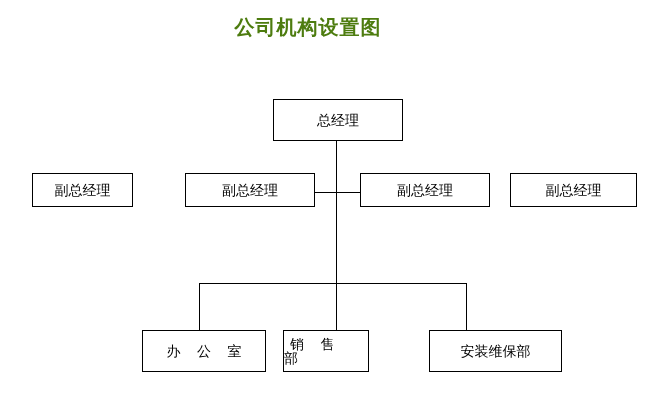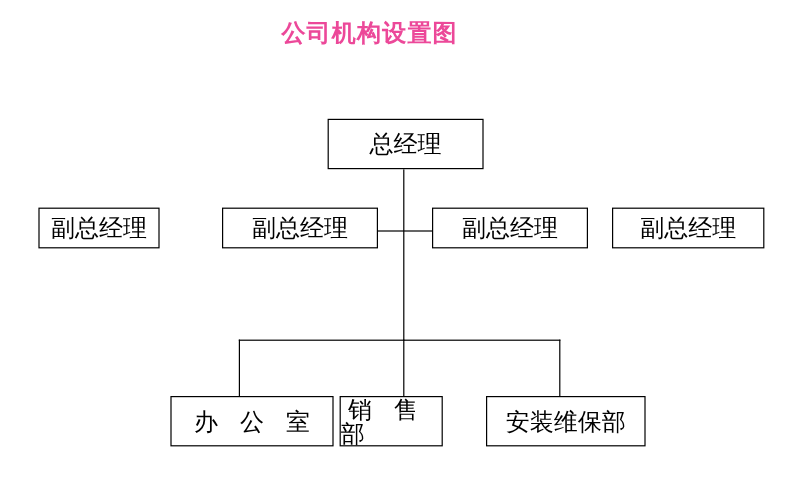--- a/index.html
+++ b/index.html
@@ -16,35 +16,35 @@
     font-family: "DejaVu Sans", "Liberation Sans", sans-serif;
   }
   .title {
     position: absolute;
     left: 0;
     top: 14px;
     width: 616px;
     text-align: center;
     font-size: 20px;
     font-weight: bold;
-    color: #ec4899;
+    color: #4d7c0f;
     letter-spacing: 1px;
     line-height: 26px;
     white-space: nowrap;
   }
   .node {
     position: absolute;
     box-sizing: border-box;
     border: 1px solid #000000;
     background: #ffffff;
     color: #000000;
     display: flex;
     align-items: center;
     justify-content: center;
-    font-size: 20px;
+    font-size: 14px;
     line-height: 1;
     z-index: 2;
   }
   .node.spaced {
     letter-spacing: 6px;
     text-indent: 6px;
   }
   .conn {
     position: absolute;
     background: #000000;
@@ -85,25 +85,25 @@
   </div>
 
   <div class="conn h" style="left:199px; top:283px; width:268px;"></div>
 
   <div class="conn v" style="left:199px; top:283px; height:47px;"></div>
 
   <div class="conn v" style="left:336px; top:283px; height:47px;"></div>
 
   <div class="conn v" style="left:466px; top:283px; height:47px;"></div>
 
-  <div class="node spaced" style="left:142px; top:330px; width:136px; height:42px;">
+  <div class="node spaced" style="left:142px; top:330px; width:124px; height:42px;">
     <span>办 公 室</span>
   </div>
 
   <div class="node spaced" style="left:283px; top:330px; width:86px; height:42px;">
     <span>销 售 部</span>
   </div>
 
-  <div class="node" style="left:405px; top:330px; width:133px; height:42px;">
+  <div class="node" style="left:429px; top:330px; width:133px; height:42px;">
     <span>安装维保部</span>
   </div>
 
 </div>
 
 </body></html>

